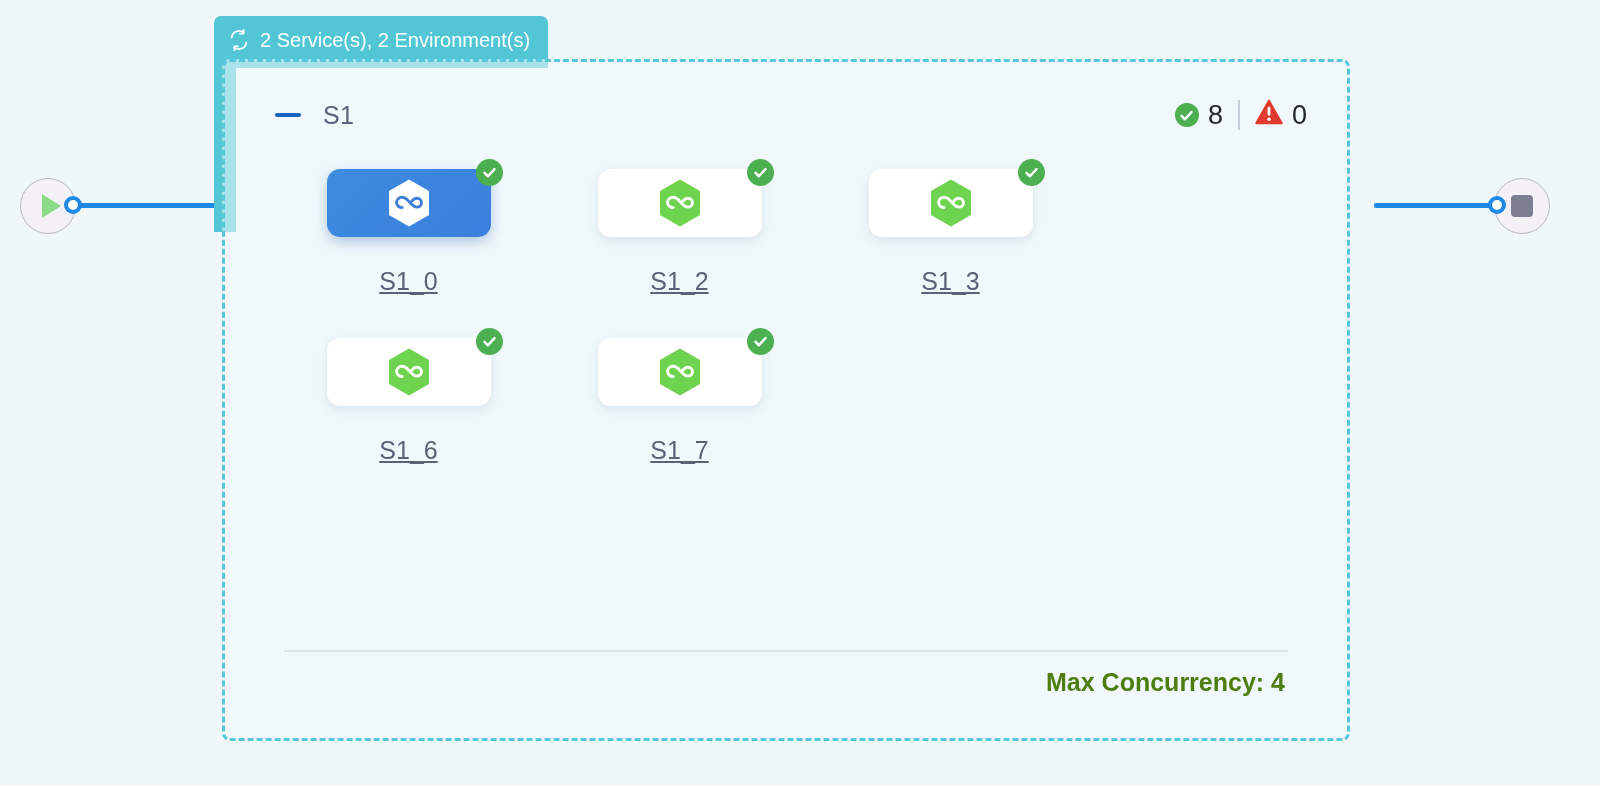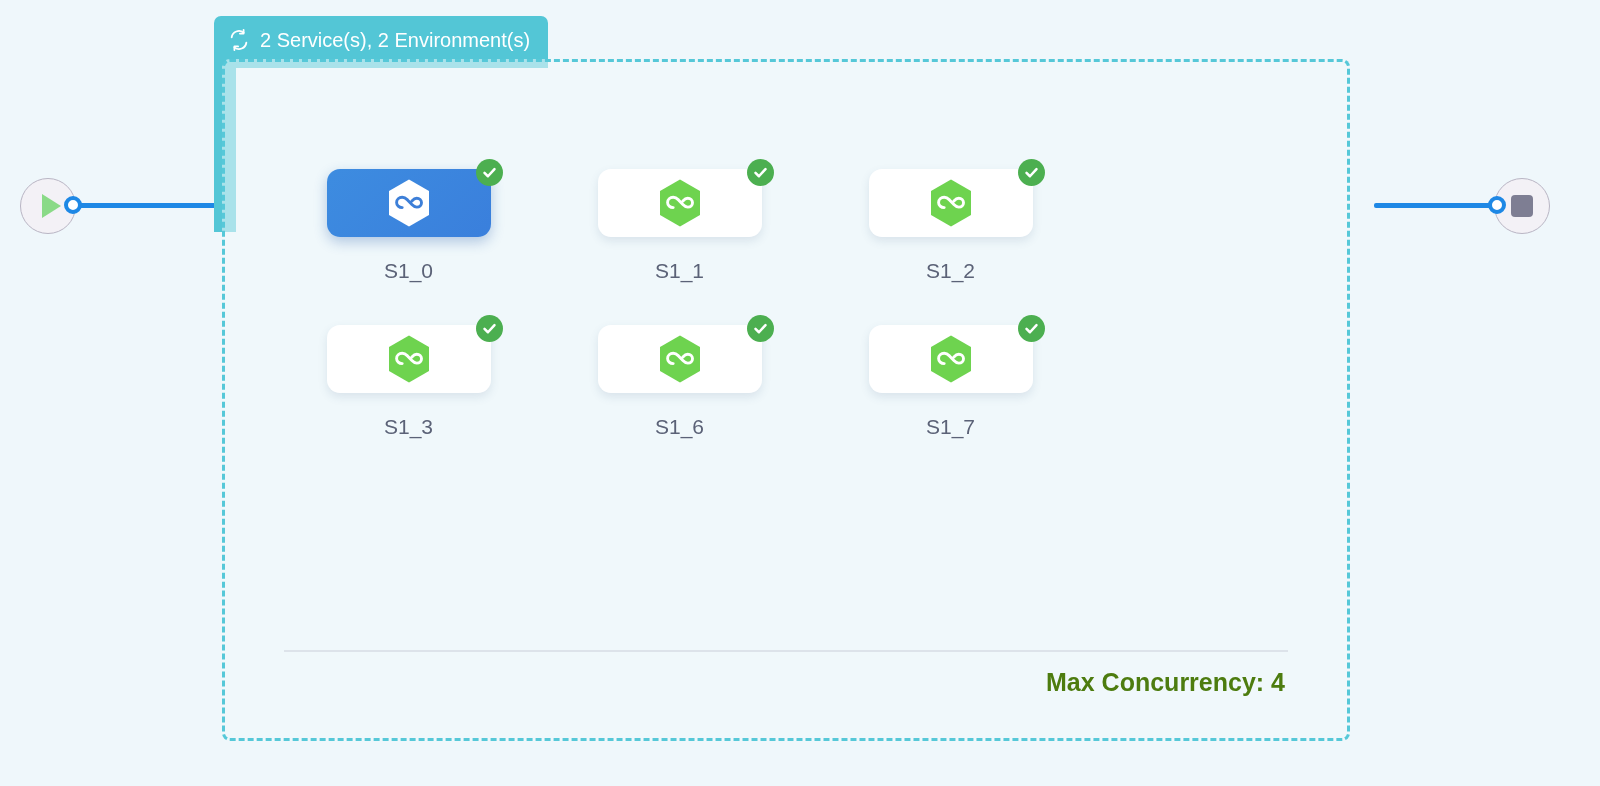--- a/index.html
+++ b/index.html
@@ -206,23 +206,24 @@
     position: absolute;
     right: 8px;
     bottom: 3px;
     font-size: 14px;
     font-weight: bold;
     color: #2f3b52;
     font-family: "Liberation Sans", sans-serif;
   }
   .node-card.selected .code-glyph { color: #ffffff; }
   .node-label {
-    margin-top: 22px;
-    font-size: 21px;
+    margin-top: 30px;
+    font-size: 25px;
     color: #5b6277;
+    text-decoration: underline;
   }
 
   
   #group-divider {
     position: absolute;
     left: 59px;
     right: 59px;
     top: 588px;
     height: 2px;
     background: #dde3ea;
@@ -263,51 +264,64 @@
         <polyline points="17 1 17 5 13 5"></polyline>
         <path d="M20 15a8 8 0 0 1-13 5"></path>
         <polyline points="7 23 7 19 11 19"></polyline>
       </svg>
     </span>
     <span>2 Service(s), 2 Environment(s)</span>
   </div>
 
   <div id="group-box">
 
+    <div id="group-header">
+      <span id="collapse-icon"></span>
+      <span id="group-title">S1</span>
+
+      <span id="status-group">
+        <span class="status-pair">
+          <span class="ok-circle">
+            <svg width="15" height="15" viewBox="0 0 24 24" fill="none" stroke="#ffffff" stroke-width="4" stroke-linecap="round" stroke-linejoin="round">
+              <polyline points="4 12.5 9.5 18 20 6.5"></polyline>
+            </svg>
+          </span>
+          <span>8</span>
+        </span>
+
+        <span class="status-divider"></span>
+
+        <span class="status-pair">
+          <span class="warn-tri">
+            <svg width="28" height="26" viewBox="0 0 24 22">
+              <path d="M12 1.2 L23 20.6 H1 Z" fill="#e03b2f" stroke="#e03b2f" stroke-width="1.6" stroke-linejoin="round"></path>
+              <rect x="10.8" y="6.6" width="2.4" height="7.6" rx="1.2" fill="#ffffff"></rect>
+              <circle cx="12" cy="17.2" r="1.45" fill="#ffffff"></circle>
+            </svg>
+          </span>
+          <span>0</span>
+        </span>
+      </span>
+    </div>
 
     <div id="node-grid">
         <div class="node-cell">
           <div class="node-card selected">
             <svg class="hex-icon" width="46" height="50" viewBox="0 0 46 50">
               <path d="M23 1.6 L43 13 V37 L23 48.4 L3 37 V13 Z" fill="#ffffff"></path>
               <path d="M16.2 29.6 c-3.2 0 -5.6 -2.3 -5.6 -5.2 c0 -2.9 2.4 -5.2 5.6 -5.2 c2.2 0 3.8 1.2 5.3 2.7 l4.4 4.6 c1.4 1.5 2.9 2.6 4.9 2.6 c2.7 0 4.7 -1.9 4.7 -4.4 c0 -2.5 -2 -4.4 -4.7 -4.4 c-2 0 -3.5 1.1 -4.9 2.6" fill="none" stroke="#3d7fd8" stroke-width="2.9" stroke-linecap="round" stroke-linejoin="round"></path>
             </svg>
             <span class="check-badge">
               <svg width="15" height="15" viewBox="0 0 24 24" fill="none" stroke="#ffffff" stroke-width="4" stroke-linecap="round" stroke-linejoin="round">
                 <polyline points="4 12.5 9.5 18 20 6.5"></polyline>
               </svg>
             </span>
             <span class="code-glyph"></span>
           </div>
           <div class="node-label">S1_0</div>
-        </div>
-        <div class="node-cell">
-          <div class="node-card">
-            <svg class="hex-icon" width="46" height="50" viewBox="0 0 46 50">
-              <path d="M23 1.6 L43 13 V37 L23 48.4 L3 37 V13 Z" fill="#6ed34f"></path>
-              <path d="M16.2 29.6 c-3.2 0 -5.6 -2.3 -5.6 -5.2 c0 -2.9 2.4 -5.2 5.6 -5.2 c2.2 0 3.8 1.2 5.3 2.7 l4.4 4.6 c1.4 1.5 2.9 2.6 4.9 2.6 c2.7 0 4.7 -1.9 4.7 -4.4 c0 -2.5 -2 -4.4 -4.7 -4.4 c-2 0 -3.5 1.1 -4.9 2.6" fill="none" stroke="#ffffff" stroke-width="2.9" stroke-linecap="round" stroke-linejoin="round"></path>
-            </svg>
-            <span class="check-badge">
-              <svg width="15" height="15" viewBox="0 0 24 24" fill="none" stroke="#ffffff" stroke-width="4" stroke-linecap="round" stroke-linejoin="round">
-                <polyline points="4 12.5 9.5 18 20 6.5"></polyline>
-              </svg>
-            </span>
-            <span class="code-glyph"></span>
-          </div>
-          <div class="node-label">S1_1</div>
         </div>
         <div class="node-cell">
           <div class="node-card">
             <svg class="hex-icon" width="46" height="50" viewBox="0 0 46 50">
               <path d="M23 1.6 L43 13 V37 L23 48.4 L3 37 V13 Z" fill="#6ed34f"></path>
               <path d="M16.2 29.6 c-3.2 0 -5.6 -2.3 -5.6 -5.2 c0 -2.9 2.4 -5.2 5.6 -5.2 c2.2 0 3.8 1.2 5.3 2.7 l4.4 4.6 c1.4 1.5 2.9 2.6 4.9 2.6 c2.7 0 4.7 -1.9 4.7 -4.4 c0 -2.5 -2 -4.4 -4.7 -4.4 c-2 0 -3.5 1.1 -4.9 2.6" fill="none" stroke="#ffffff" stroke-width="2.9" stroke-linecap="round" stroke-linejoin="round"></path>
             </svg>
             <span class="check-badge">
               <svg width="15" height="15" viewBox="0 0 24 24" fill="none" stroke="#ffffff" stroke-width="4" stroke-linecap="round" stroke-linejoin="round">
                 <polyline points="4 12.5 9.5 18 20 6.5"></polyline>

